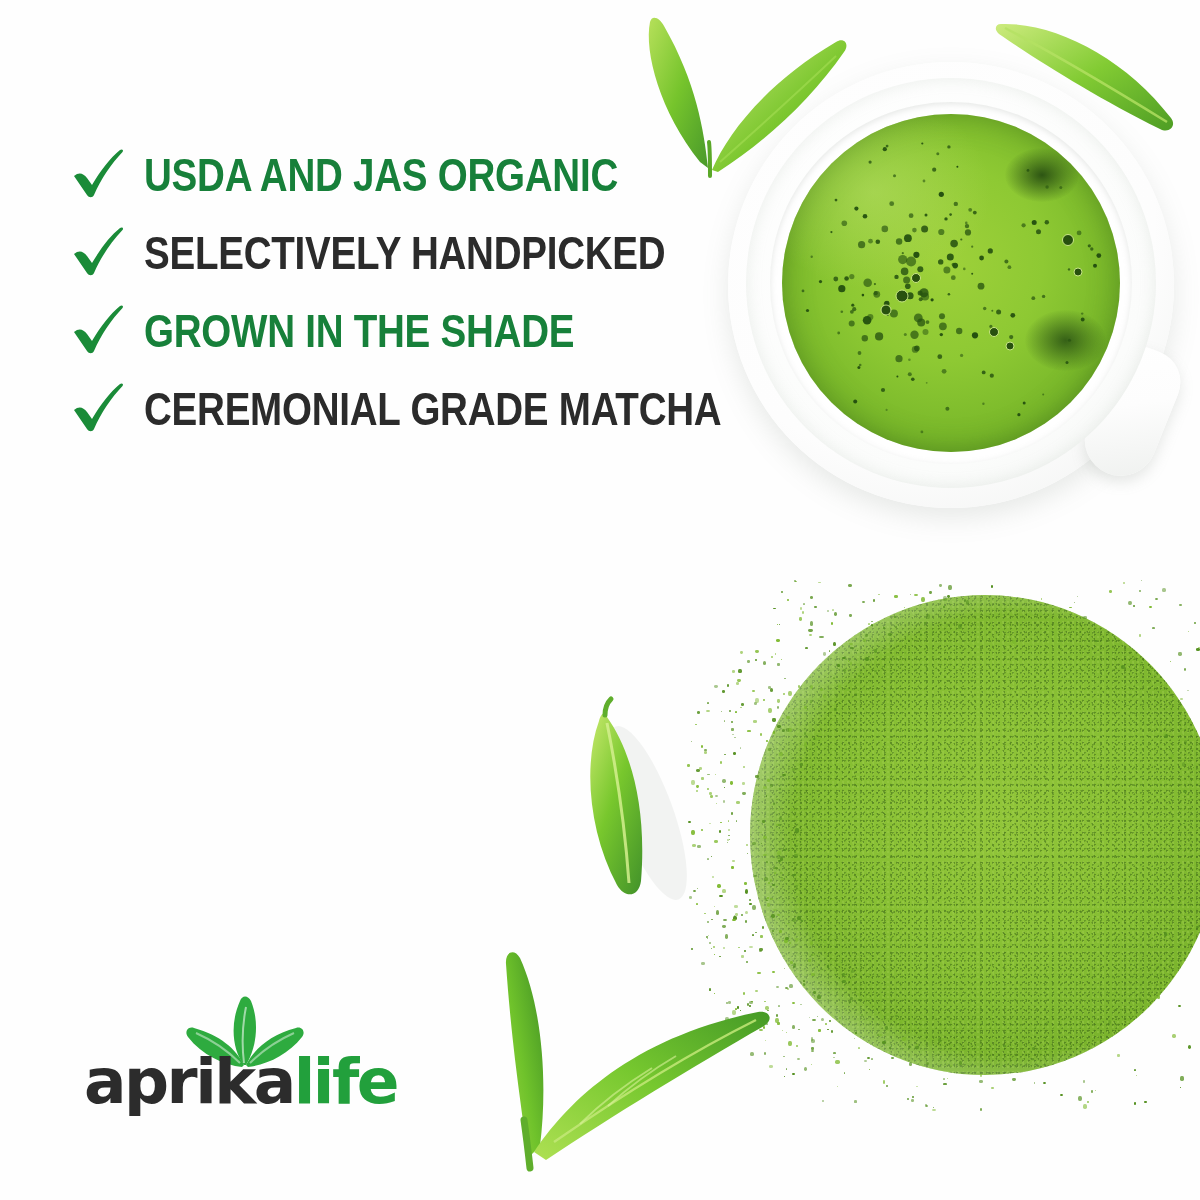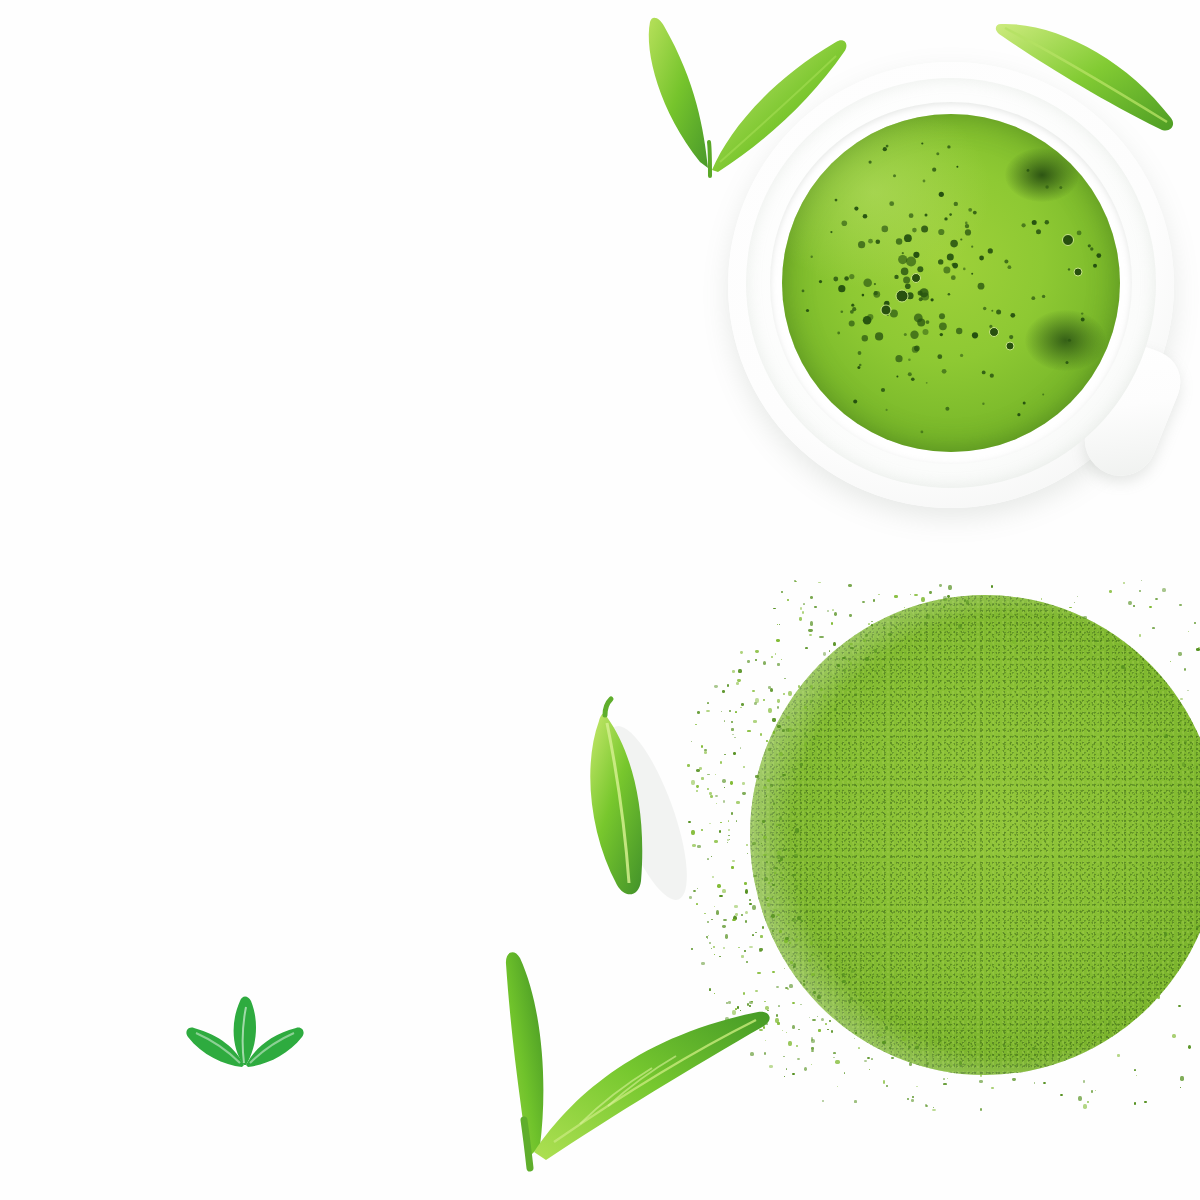--- a/index.html
+++ b/index.html
@@ -1079,28 +1079,61 @@
       <path d="M66 238 C60 190 50 130 44 44 C43 32 52 28 58 38 C80 86 86 162 78 226 Z" fill="url(#lg5)"></path>
       <path d="M72 232 C104 184 168 118 296 92 C308 90 312 100 302 106 C232 146 150 196 84 240 Z" fill="url(#lg6)"></path>
       <path d="M68 248 C66 230 64 214 62 200" stroke="#5fae2c" stroke-width="7" fill="none" stroke-linecap="round"></path>
       <path d="M92 222 C150 182 222 136 294 100" stroke="#c3e878" stroke-width="2.5" fill="none" opacity="0.85"></path>
       <path d="M118 204 C140 182 164 164 190 148" stroke="#d9f29a" stroke-width="2" fill="none" opacity="0.6"></path>
       <path d="M146 186 C168 166 190 150 214 136" stroke="#d9f29a" stroke-width="2" fill="none" opacity="0.6"></path>
     </svg>
   </div>
 
   <div class="feature-list" id="feature-list">
+      <div class="feature-row">
+        <div class="check-wrap">
+          <svg width="58" height="58" viewBox="0 0 58 58">
+            <path d="M6 31 C11 27 15 28 19 33 L24 40 C33 25 42 13 52 5 C54 3.5 56 5 54.5 7 C43 19 33 34 26 50 C24.5 53 21 53 19 50 Z" fill="#1a8b38"></path>
+          </svg>
+        </div>
+        <div class="feature-label green">USDA AND JAS ORGANIC</div>
+      </div>
+      <div class="feature-row">
+        <div class="check-wrap">
+          <svg width="58" height="58" viewBox="0 0 58 58">
+            <path d="M6 31 C11 27 15 28 19 33 L24 40 C33 25 42 13 52 5 C54 3.5 56 5 54.5 7 C43 19 33 34 26 50 C24.5 53 21 53 19 50 Z" fill="#1a8b38"></path>
+          </svg>
+        </div>
+        <div class="feature-label dark">SELECTIVELY HANDPICKED</div>
+      </div>
+      <div class="feature-row">
+        <div class="check-wrap">
+          <svg width="58" height="58" viewBox="0 0 58 58">
+            <path d="M6 31 C11 27 15 28 19 33 L24 40 C33 25 42 13 52 5 C54 3.5 56 5 54.5 7 C43 19 33 34 26 50 C24.5 53 21 53 19 50 Z" fill="#1a8b38"></path>
+          </svg>
+        </div>
+        <div class="feature-label green">GROWN IN THE SHADE</div>
+      </div>
+      <div class="feature-row">
+        <div class="check-wrap">
+          <svg width="58" height="58" viewBox="0 0 58 58">
+            <path d="M6 31 C11 27 15 28 19 33 L24 40 C33 25 42 13 52 5 C54 3.5 56 5 54.5 7 C43 19 33 34 26 50 C24.5 53 21 53 19 50 Z" fill="#1a8b38"></path>
+          </svg>
+        </div>
+        <div class="feature-label dark">CEREMONIAL GRADE MATCHA</div>
+      </div>
     </div>
 
   <div class="logo">
     <div class="logo-leaves">
       <svg viewBox="0 0 130 78">
         <path d="M64 72 C52 56 50 30 60 8 C62 2 68 2 71 8 C80 30 76 56 66 72 Z" fill="#2eab3f"></path>
         <path d="M62 74 C44 72 22 62 8 44 C4 39 8 33 14 35 C40 42 56 56 64 72 Z" fill="#2eab3f"></path>
         <path d="M68 74 C86 72 108 62 122 44 C126 39 122 33 116 35 C90 42 74 56 66 72 Z" fill="#2eab3f"></path>
         <path d="M66 14 C62 34 62 54 64 70" stroke="#ffffff" stroke-width="2" fill="none" opacity="0.55"></path>
         <path d="M16 40 C34 48 50 60 60 70" stroke="#ffffff" stroke-width="2" fill="none" opacity="0.45"></path>
         <path d="M114 40 C96 48 80 60 70 70" stroke="#ffffff" stroke-width="2" fill="none" opacity="0.45"></path>
       </svg>
     </div>
+    <div class="logo-text"><span class="logo-aprika">aprika</span><span class="logo-life">life</span></div>
   </div>
 
 </div>
 
 </body></html>

